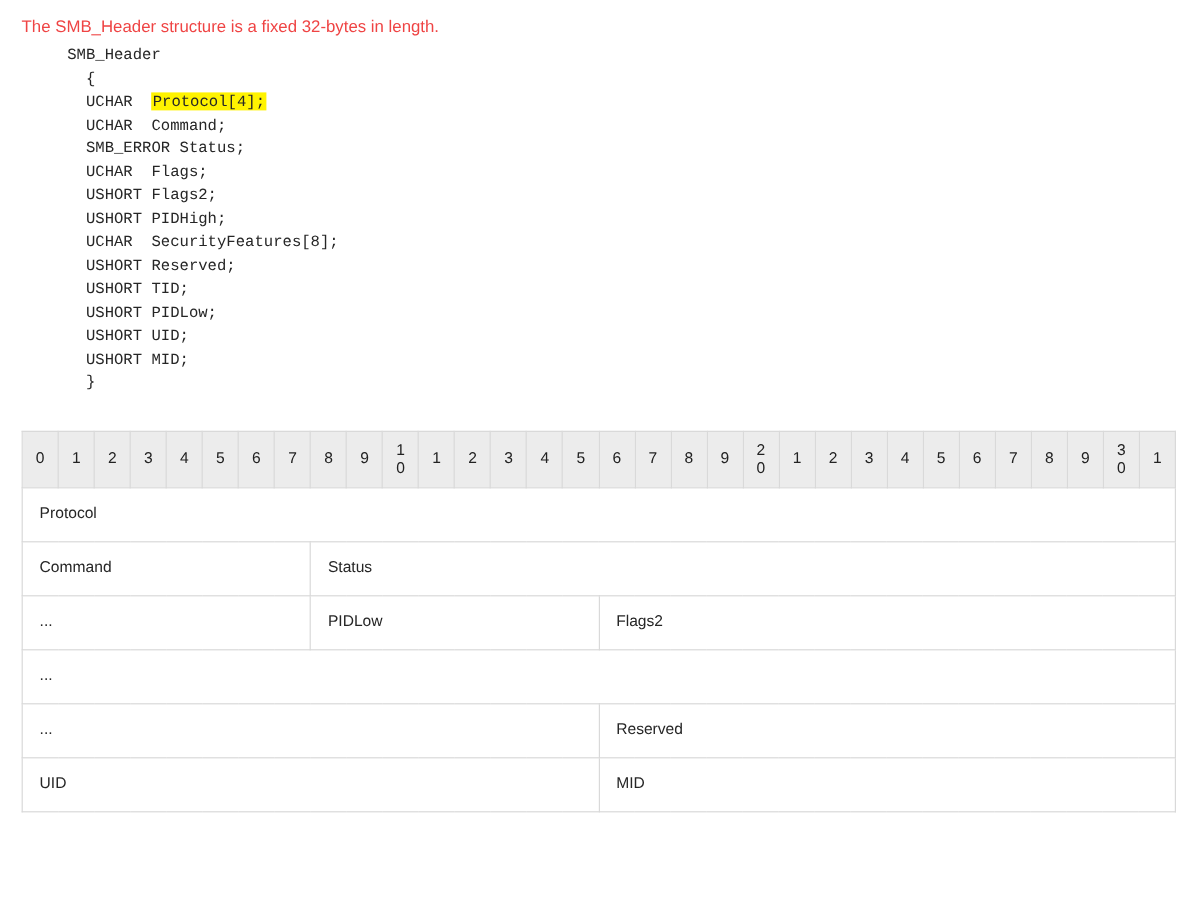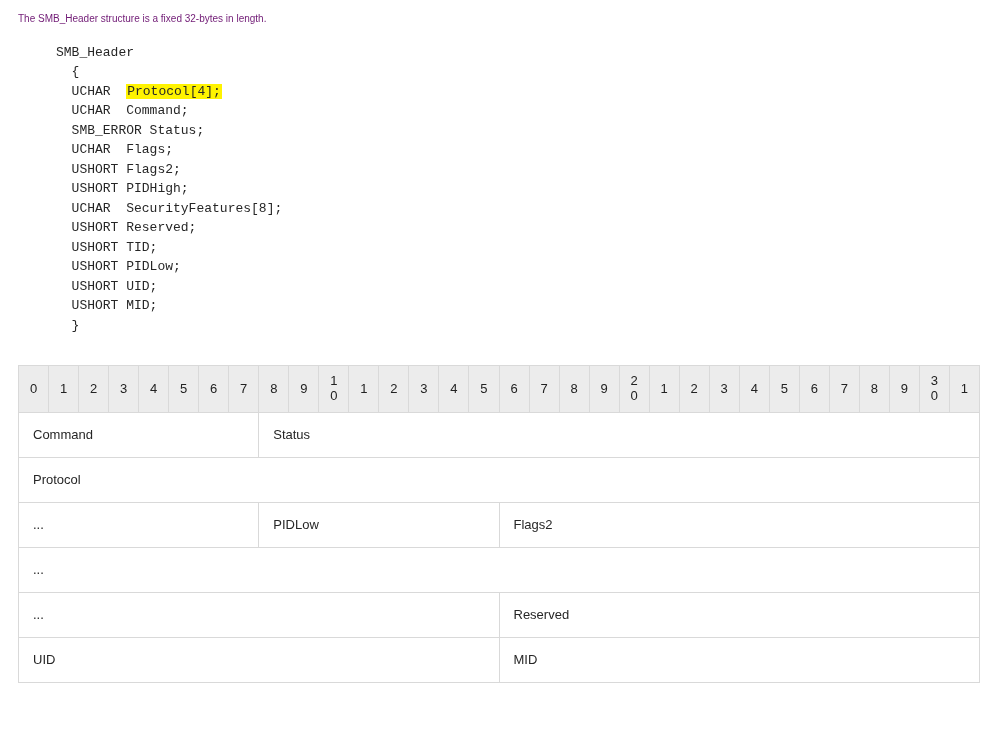--- a/index.html
+++ b/index.html
@@ -5,29 +5,29 @@
   body {
     font-family: "Segoe UI", Arial, sans-serif;
     font-size: 14px;
     color: #171717;
     margin: 0;
     padding: 12px 18px 24px 18px;
     line-height: 1.45;
   }
   .intro {
     margin: 0 0 0 0;
-    font-size: 10px;
-    color: #701a75;
+    font-size: 14px;
+    color: #ef4444;
   }
   pre.code {
     font-family: "Consolas", "Courier New", monospace;
     font-size: 13px;
     line-height: 1.5;
     white-space: pre;
-    margin: 16px 0 30px 0;
+    margin: 4px 0 30px 0;
     padding-left: 38px;
     color: #262626;
   }
   .hl {
     background: #fff300;
     padding: 0 1px;
   }
   
   table.bitlayout {
     border-collapse: collapse;
@@ -128,25 +128,25 @@
           <div class="stack">
             <span>3</span>
             <span>0</span>
           </div>
         </th>
         <th>1</th>
       </tr>
   </thead>
   <tbody>
     <tr>
+      <td colspan="32">Protocol</td>
+    </tr>
+    <tr>
       <td colspan="8">Command</td>
       <td colspan="24">Status</td>
-    </tr>
-    <tr>
-      <td colspan="32">Protocol</td>
     </tr>
     <tr>
       <td colspan="8">...</td>
       <td colspan="8">PIDLow</td>
       <td colspan="16">Flags2</td>
     </tr>
     <tr>
       <td colspan="32">...</td>
     </tr>
     <tr>

